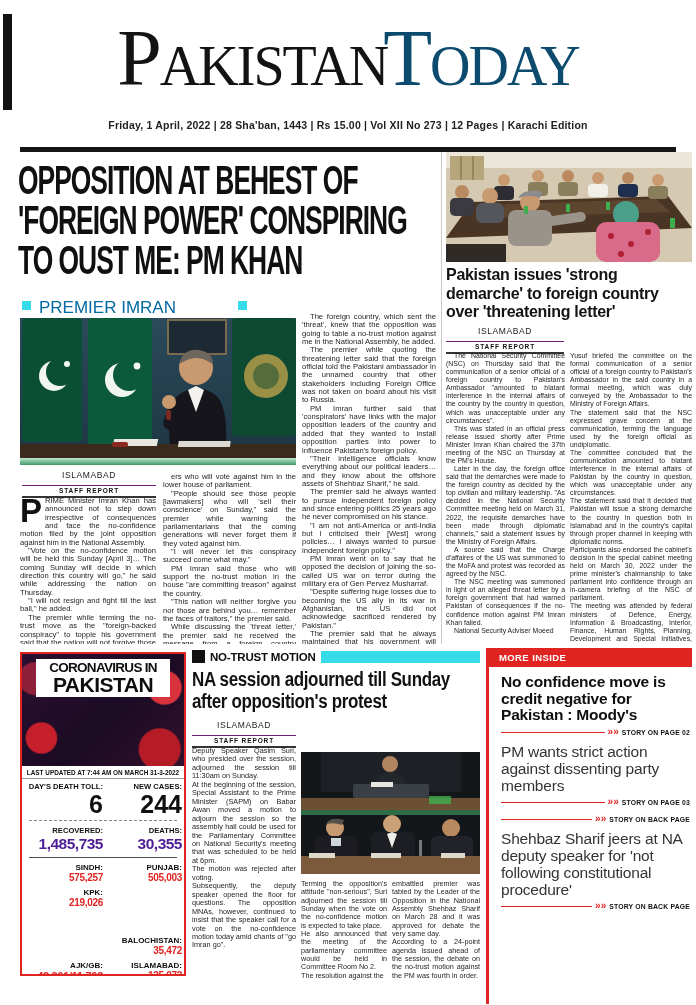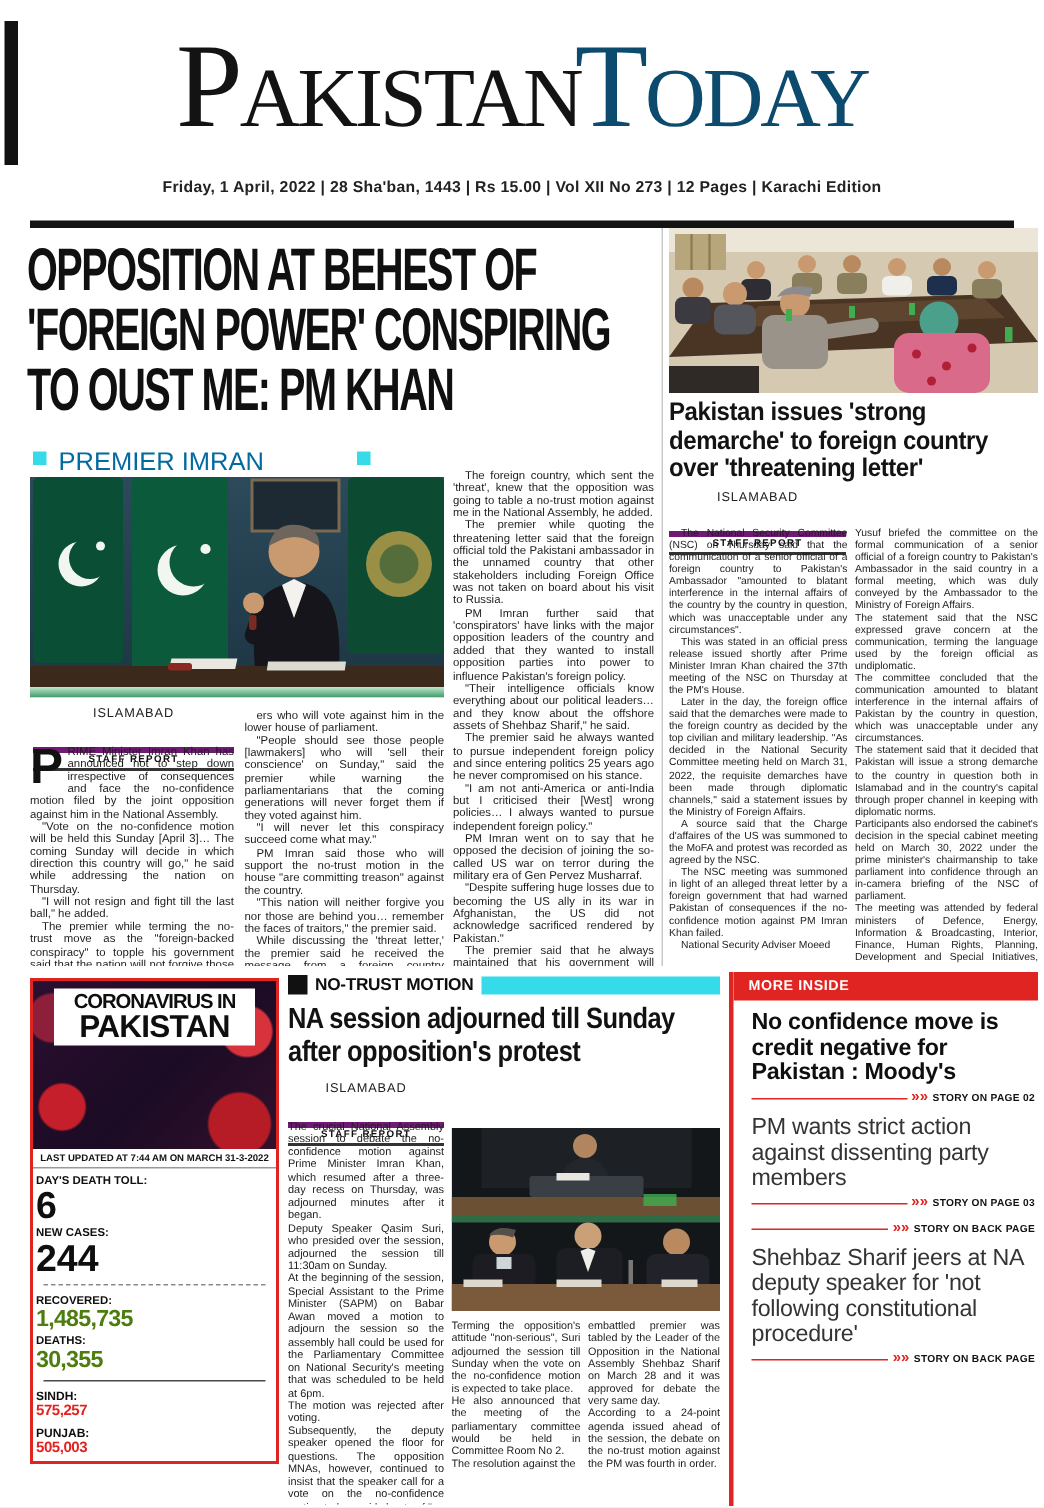--- a/index.html
+++ b/index.html
@@ -35,21 +35,21 @@
   .lead-bullets { position:absolute; left:22px; top:262px; width:416px; display:flex; gap:16px; }
   .bullet { flex:1; position:relative; padding-left:17px; font-size:17px; line-height:1.18; color:#0369a1;margin-top:36px; }
   .bullet .sq { position:absolute; left:0; top:3px; width:9px; height:9px; background:#35dbe8; }
 
   .photo { position:absolute; overflow:hidden; }
   .pm-photo   { left:20px;  top:318px; width:276px; height:147px; }
   .nsc-photo  { left:446px; top:152px; width:246px; height:110px; }
   .na-photo   { left:301px; top:752px; width:179px; height:122px; }
 
   .byline { position:absolute; text-align:center; }
-  .byline .city  { font-size:8.5px; letter-spacing:0.6px; color:#222; border-bottom:4px solid #701a75; padding-bottom:18px; }
+  .byline .city  { font-size:8.5px; letter-spacing:0.6px; color:#222; border-bottom:1px solid #701a75; padding-bottom:5px; }
   .byline .credit{ font-size:6.5px; font-weight:bold; letter-spacing:0.9px; color:#111; border-bottom:2px solid #333; padding:1px 0 2px; }
   .byline-lead { left:22px;  top:470px; width:134px; }
   .byline-nsc  { left:446px; top:326px; width:118px; }
   .byline-nt   { left:192px; top:720px; width:104px; }
 
   .col { position:absolute; text-align:justify; overflow:hidden; color:#1d1d1d; }
   .lead-col { font-size:7.6px; line-height:1.1; }
   .lead-c1 { left:20px;  top:497px; width:136px; height:147px; }
   .lead-c2 { left:163px; top:473px; width:133px; height:171px; }
   .lead-c3 { left:302px; top:313px; width:134px; height:331px; }
@@ -84,25 +84,25 @@
       radial-gradient(circle at 8% 22%, #8e1f3a 0 9%, rgba(142,31,58,0) 10%),
       linear-gradient(135deg, #2b0f30 0%, #1b0b24 55%, #33102c 100%);
   }
   .cv-title { background:#fff; margin:0 14px; padding:2px 0 3px; text-align:center; font-weight:bold; color:#0e0e0e; }
   .cv-title .l1 { font-size:13.5px; letter-spacing:-0.7px; line-height:1; }
   .cv-title .l2 { font-size:21px;  letter-spacing:-0.5px; line-height:0.95; }
   .cv-confirmed { background:#fff; margin:5px 9px 0; padding:2px 0 3px; text-align:center; font-weight:bold; color:#0e0e0e; }
   .cv-confirmed .lab { font-size:10.5px; line-height:1.05; }
   .cv-confirmed .val { font-size:20px; letter-spacing:-0.5px; line-height:1; }
   .cv-updated { font-size:6.4px; font-weight:bold; text-align:center; padding:3px 0 2px; border-bottom:1px solid #999; color:#111; }
-  .cv-row { display:flex; text-align:left; padding:3px 2px 1px;flex-direction:column; }
+  .cv-row { display:flex; text-align:right; padding:3px 2px 1px; }
   .cv-cell { flex:1; }
   .cv-lab { font-size:7.6px; font-weight:bold; color:#0f0f0f; }
   .cv-big { font-size:25px; font-weight:bold; color:#0f0f0f; line-height:1.05; }
-  .cv-mid { font-size:15.5px; font-weight:bold; color:#4d7c0f; letter-spacing:-0.5px; line-height:1.2; }
+  .cv-mid { font-size:15.5px; font-weight:bold; color:#4c1d95; letter-spacing:-0.5px; line-height:1.2; }
   .cv-red { font-size:10px; font-weight:bold; color:#e02421; letter-spacing:-0.3px; line-height:1.2; }
   .cv-red.small { font-size:11px; }
   .cv-div-dash { border-top:1px dashed #8a8a8a; margin:2px 7px; }
   .cv-div-solid{ border-top:1px solid #4a4a4a; margin:2px 7px; }
 
   
   .nt-kicker { position:absolute; left:192px; top:649px; width:288px; height:15px; display:flex; align-items:center; gap:5px; }
   .nt-kicker .ksq { width:13px; height:13px; background:#111; }
   .nt-kicker .klab { font-size:11.5px; font-weight:bold; color:#0e0e0e; letter-spacing:-0.2px; white-space:nowrap; }
   .nt-kicker .kbar { flex:1; height:12px; background:#35dbe8; }
@@ -402,21 +402,20 @@
       <div>after opposition's protest</div>
     </div>
 
   <div class="byline byline-nt">
     <div class="city">ISLAMABAD</div>
     <div class="credit">STAFF REPORT</div>
   </div>
 
   <div class="col nt-col nt-c1">
 
-  <div class="p first">The crucial National Assembly session to debate the no-confidence motion against Prime Minister Imran Khan, which resumed after a three-day recess on Thursday, was adjourned minutes after it began.</div>
       <div class="p first">Deputy Speaker Qasim Suri, who presided over the session, adjourned the session till 11:30am on Sunday.</div>
       <div class="p first">At the beginning of the session, Special Assistant to the Prime Minister (SAPM) on Babar Awan moved a motion to adjourn the session so the assembly hall could be used for the Parliamentary Committee on National Security's meeting that was scheduled to be held at 6pm.</div>
       <div class="p first">The motion was rejected after voting.</div>
       <div class="p first">Subsequently, the deputy speaker opened the floor for questions. The opposition MNAs, however, continued to insist that the speaker call for a vote on the no-confidence motion today amid chants of "go Imran go".</div>
     </div>
 
   <div class="photo na-photo">
     <svg width="179" height="122" viewBox="0 0 179 122">
       <rect width="179" height="122" fill="#14171a"></rect>
       <rect x="20" y="0" width="140" height="40" fill="#1d2126"></rect>

